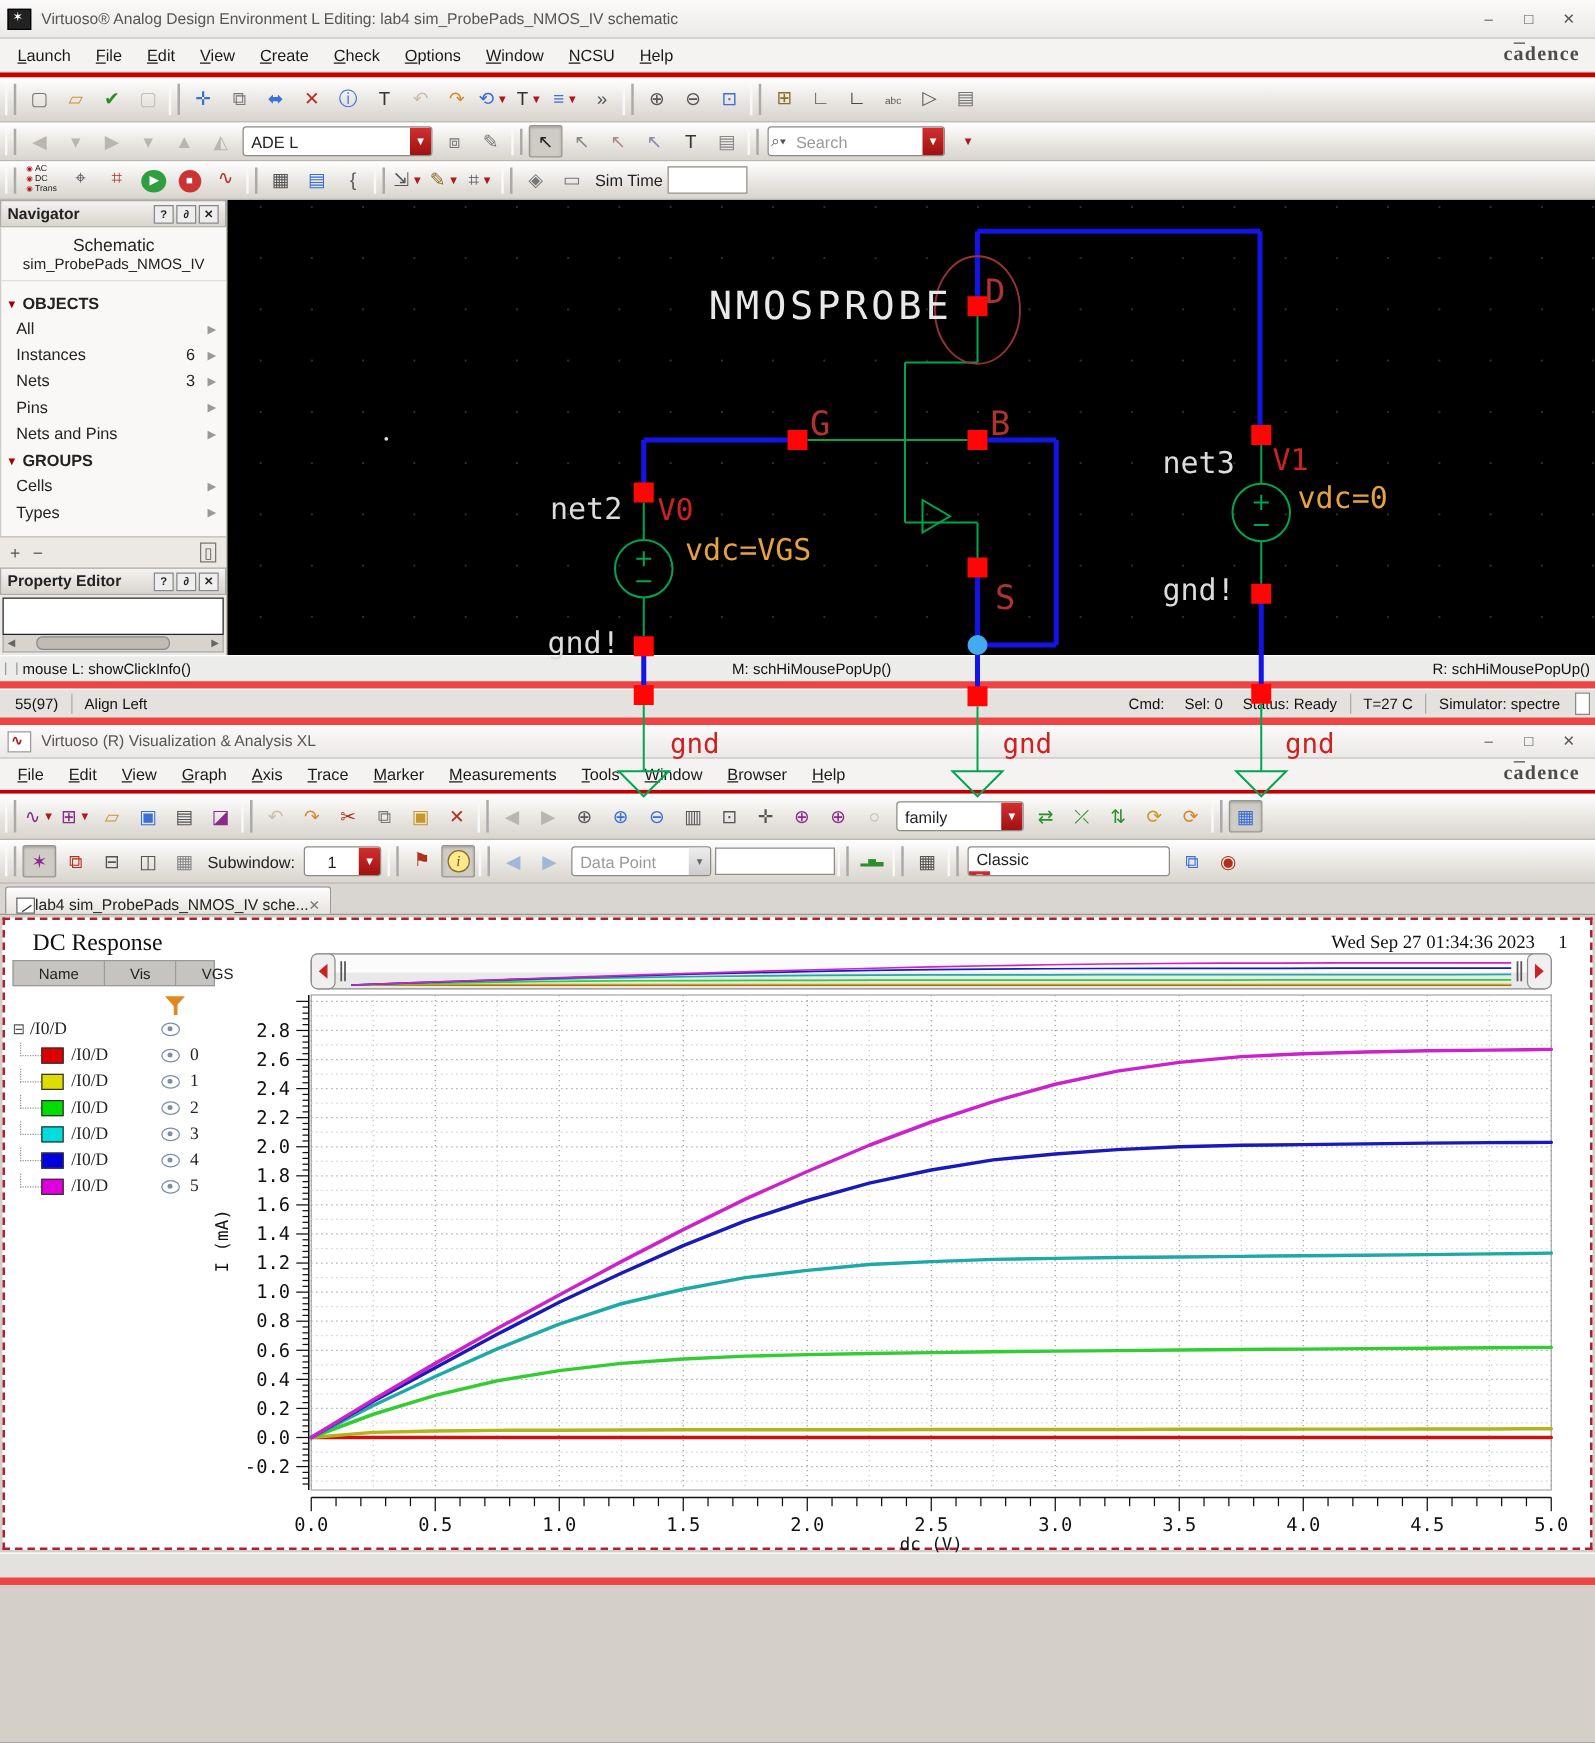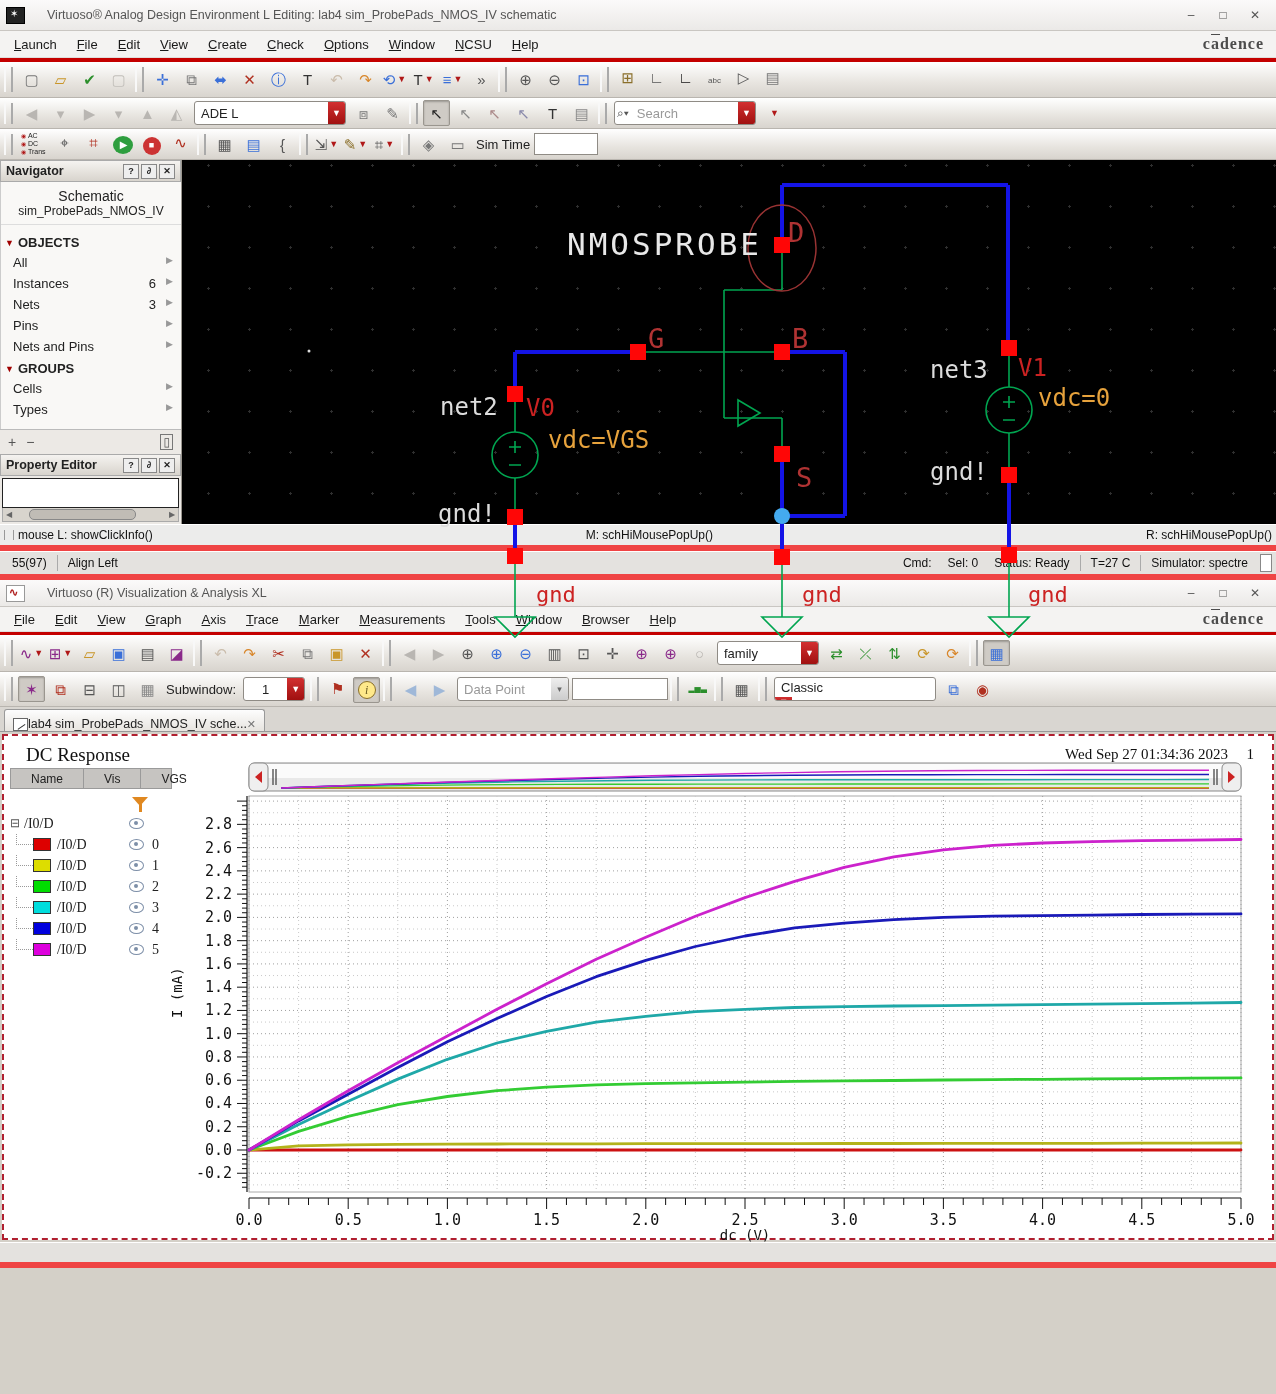--- a/index.html
+++ b/index.html
@@ -8,21 +8,21 @@
   section{display:block;}
   
   .titlebar{height:26px;background:linear-gradient(#fbfafa,#ebe9e7);border-bottom:1px solid #c9c6c2;
             display:flex;align-items:center;padding:0 6px;}
   #w1 .titlebar{height:30px;}
   .appicon{width:17px;height:15px;margin-right:8px;flex:0 0 auto;}
   .w1icon{background:#222;border:1px solid #000;position:relative;}
   .w1icon::after{content:"✶";color:#fff;font-size:10px;position:absolute;left:3px;top:0px;}
   .w2icon{background:#fff;border:1px solid #999;position:relative;}
   .w2icon::after{content:"∿";color:#b02020;font-size:11px;font-weight:bold;position:absolute;left:2px;top:0px;}
-  .title{color:#555;font-size:12.5px;white-space:nowrap;overflow:hidden;flex:1;margin-left:14px;}
+  .title{color:#555;font-size:12.5px;white-space:nowrap;overflow:hidden;flex:1;}
   .wctrls{display:flex;gap:2px;}
   .wbtn{width:30px;height:20px;display:flex;align-items:center;justify-content:center;color:#555;
         font-size:12px;cursor:default;}
   .menubar{height:26px;background:#f4f3f2;display:flex;align-items:center;padding:0 4px;border-bottom:1px solid #e0dedc;}
   #w2 .menubar{height:24px;}
   .menuitem{padding:2px 10px;color:#1a1a1a;font-size:13px;}
   .menuitem:first-letter{text-decoration:underline;}
   .mspacer{flex:1;}
   .cadence{font-family:"Liberation Serif",serif;font-weight:bold;font-size:16px;color:#4c4c4c;letter-spacing:1px;padding-right:8px;}
   .cadence .mac{border-top:1.5px solid #4c4c4c;}
@@ -52,21 +52,21 @@
   .mainrow{display:flex;height:364px;}
   .sidepanel{width:181px;background:#ece9e5;border-right:1px solid #9a968f;display:flex;flex-direction:column;}
   .panelhdr{height:20px;background:linear-gradient(#f5f3f0,#d8d4cd);border:1px solid #aaa;display:flex;align-items:center;padding:0 5px;font-weight:bold;font-size:12.5px;}
   .panelhdr .sp{flex:1;}
   .phbtn{width:14px;height:13px;border:1px solid #888;background:#eee;font-size:9px;display:flex;align-items:center;justify-content:center;margin-left:2px;}
   .nav-body{flex:0 0 247px;background:#f9f8f6;overflow:hidden;border-left:1px solid #ccc;}
   .nav-title{text-align:center;font-size:14px;margin-top:6px;}
   .nav-cell{text-align:center;font-size:12px;margin-bottom:6px;border-bottom:1px solid #ddd;padding-bottom:6px;}
   .nav-sec{font-weight:bold;font-size:13px;padding:4px 6px 2px 4px;display:flex;align-items:center;}
   .nav-sec .tri{color:#a00000;font-size:9px;margin-right:4px;}
-  .nav-item{display:flex;padding:3px 8px 3px 12px;font-size:13px;}
+  .nav-item{display:flex;align-items:center;padding:3px 8px 3px 12px;font-size:13px;}
   .nav-item .cnt{margin-left:auto;padding-right:10px;color:#222;}
   .nav-item .arr{color:#999;font-size:9px;}
   .nav-foot{height:24px;display:flex;align-items:center;padding:0 8px;background:#ece9e5;border-top:1px solid #bbb;color:#555;}
   .nav-foot .pm{margin-right:10px;font-size:14px;}
   .nav-foot .rt{margin-left:auto;font-size:12px;border:1px solid #777;padding:0 2px;}
   .pe-body{flex:1;background:#ece9e5;padding:2px;display:flex;flex-direction:column;}
   .pe-white{flex:1;background:#fff;border:1px solid #222;}
   .pe-scroll{height:13px;background:#d8d4cd;border:1px solid #aaa;border-top:none;display:flex;align-items:center;}
   .pe-scroll .thumb{width:60%;height:9px;background:#c0bcb5;border:1px solid #888;border-radius:5px;margin-left:14px;}
   .pe-scroll .ar{width:12px;color:#666;font-size:8px;text-align:center;}

